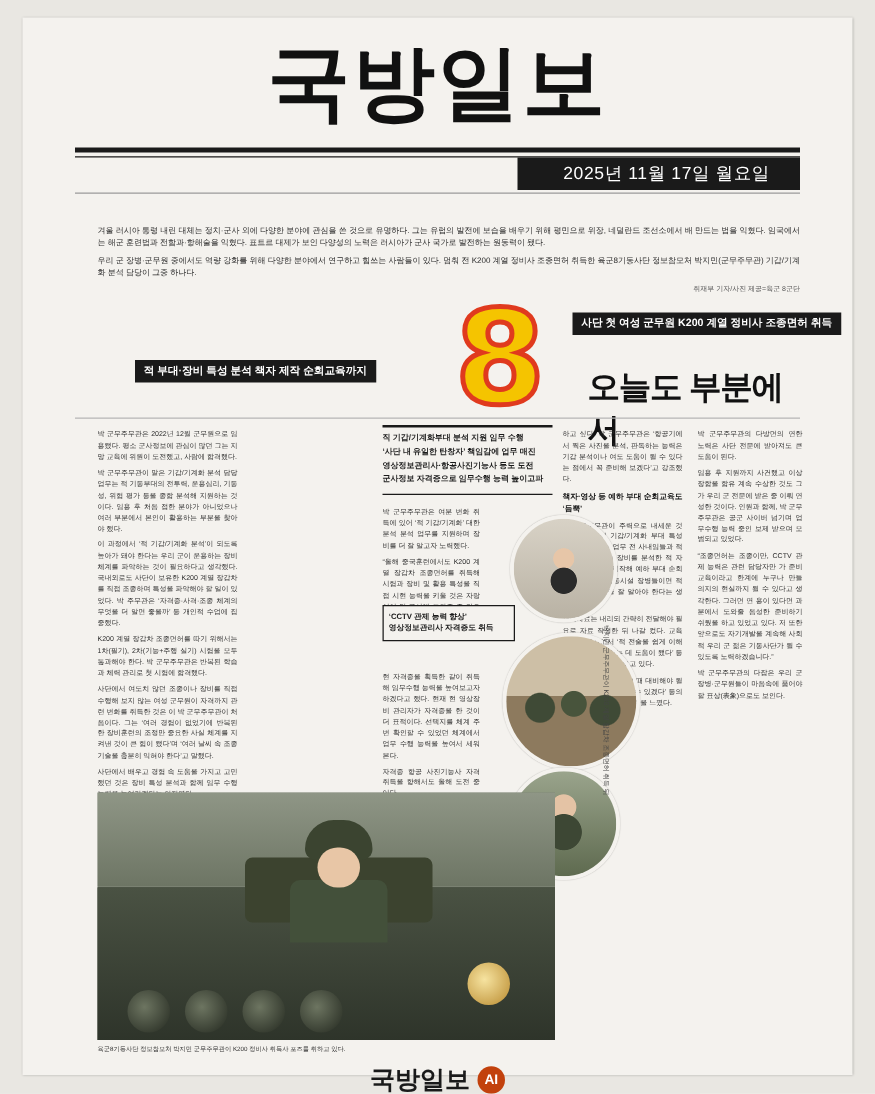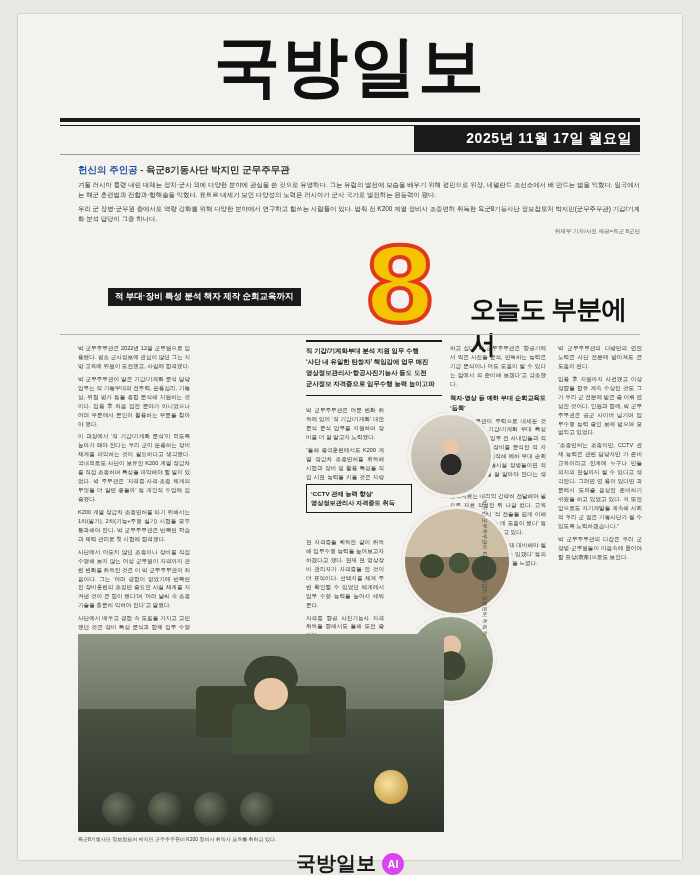--- a/index.html
+++ b/index.html
@@ -39,22 +39,22 @@
   .rule-thick{
     position:absolute;left:42px;top:104px;width:580px;height:4px;background:#1a1a1a;
   }
   .rule-thin{
     position:absolute;left:42px;top:111px;width:580px;height:1px;background:#1a1a1a;
   }
   .datebar{
     position:absolute;left:396px;top:112px;width:226px;height:26px;
     background:#1a1a1a;color:#fff;
     display:flex;align-items:center;justify-content:flex-end;
-    padding-right:8px;box-sizing:border-box;
-    font-size:14px;font-weight:bold;letter-spacing:.5px;
+    padding-right:24px;box-sizing:border-box;
+    font-size:14px;font-weight:normal;letter-spacing:.5px;
   }
   .rule-bottom{
     position:absolute;left:42px;top:140px;width:580px;height:1px;background:#9a9a9a;
   }
 
   
   .kicker{
     position:absolute;left:60px;top:150px;width:560px;
     font-size:9.5px;font-weight:bold;color:#1b4fa0;
   }
@@ -197,53 +197,50 @@
   
   .footer{
     position:absolute;left:0;top:852px;width:700px;height:23px;
     display:flex;align-items:center;justify-content:center;gap:6px;
   }
   .footer-title{
     font-family:"DejaVu Sans", sans-serif;
     font-weight:bold;font-size:20px;color:#1a1a1a;letter-spacing:0;
   }
   .footer-ai{
-    background:#d946ef;color:#fff;border-radius:50%;
+    background:#c2410c;color:#fff;border-radius:50%;
     width:22px;height:22px;display:flex;align-items:center;justify-content:center;
     font-size:11px;font-weight:bold;font-family:"Liberation Sans",sans-serif;
   }
 </style>
 </head>
 <body>
 
 <div class="page">
   <div class="sheet">
 
     <div class="masthead">
       <div class="masthead-title">국방일보</div>
     </div>
     <div class="rule-thick"></div>
     <div class="rule-thin"></div>
     <div class="datebar">2025년 11월 17일 월요일</div>
     <div class="rule-bottom"></div>
 
-    <div class="kicker">
-      <span>헌신의 주인공</span>
-      <span class="sub">- 육군8기동사단 박지민 군무주무관</span>
-    </div>
 
     <div class="lede">
       <p>겨울 러시아 통령 내린 대체는 정치·군사 외에 다양한 분야에 관심을 쓴 것으로 유명하다. 그는 유럽의 발전에 보습을 배우기 위해 평민으로 위장, 네덜란드 조선소에서 배 만드는 법을 익혔다. 임국에서는 해군 훈련법과 전함과·항해술을 익혔다. 표트르 대제가 보인 다양성의 노력은 러시아가 군사 국가로 발전하는 원동력이 됐다.</p>
       <p>우리 군 장병·군무원 중에서도 역량 강화를 위해 다양한 분야에서 연구하고 힘쓰는 사람들이 있다. 멈춰 전 K200 계열 정비사 조종면허 취득한 육군8기동사단 정보참모처 박지민(군무주무관) 기갑/기계화 분석 담당이 그중 하나다.</p>
     </div>
     <div class="byline">취재부 기자/사진 제공=육군 8군단</div>
 
     <div class="hl-wrap">
       <div class="hl-tag-left">적 부대·장비 특성 분석 책자 제작 순회교육까지</div>
       <div class="eight">8</div>
+      <div class="hl-tag-right">사단 첫 여성 군무원 K200 계열 정비사 조종면허 취득</div>
       <div class="hl-right">오늘도 부분에서</div>
     </div>
     <div class="rule-hl"></div>
 
     <div class="boxed">
       <div>직 기갑/기계화부대 분석 지원 임무 수행</div>
       <div>‘사단 내 유일한 탄창자’ 책임감에 업무 매진</div>
       <div>영상정보관리사·항공사진기능사 등도 도전</div>
       <div>군사정보 자격증으로 임무수행 능력 높이고파</div>
     </div>

